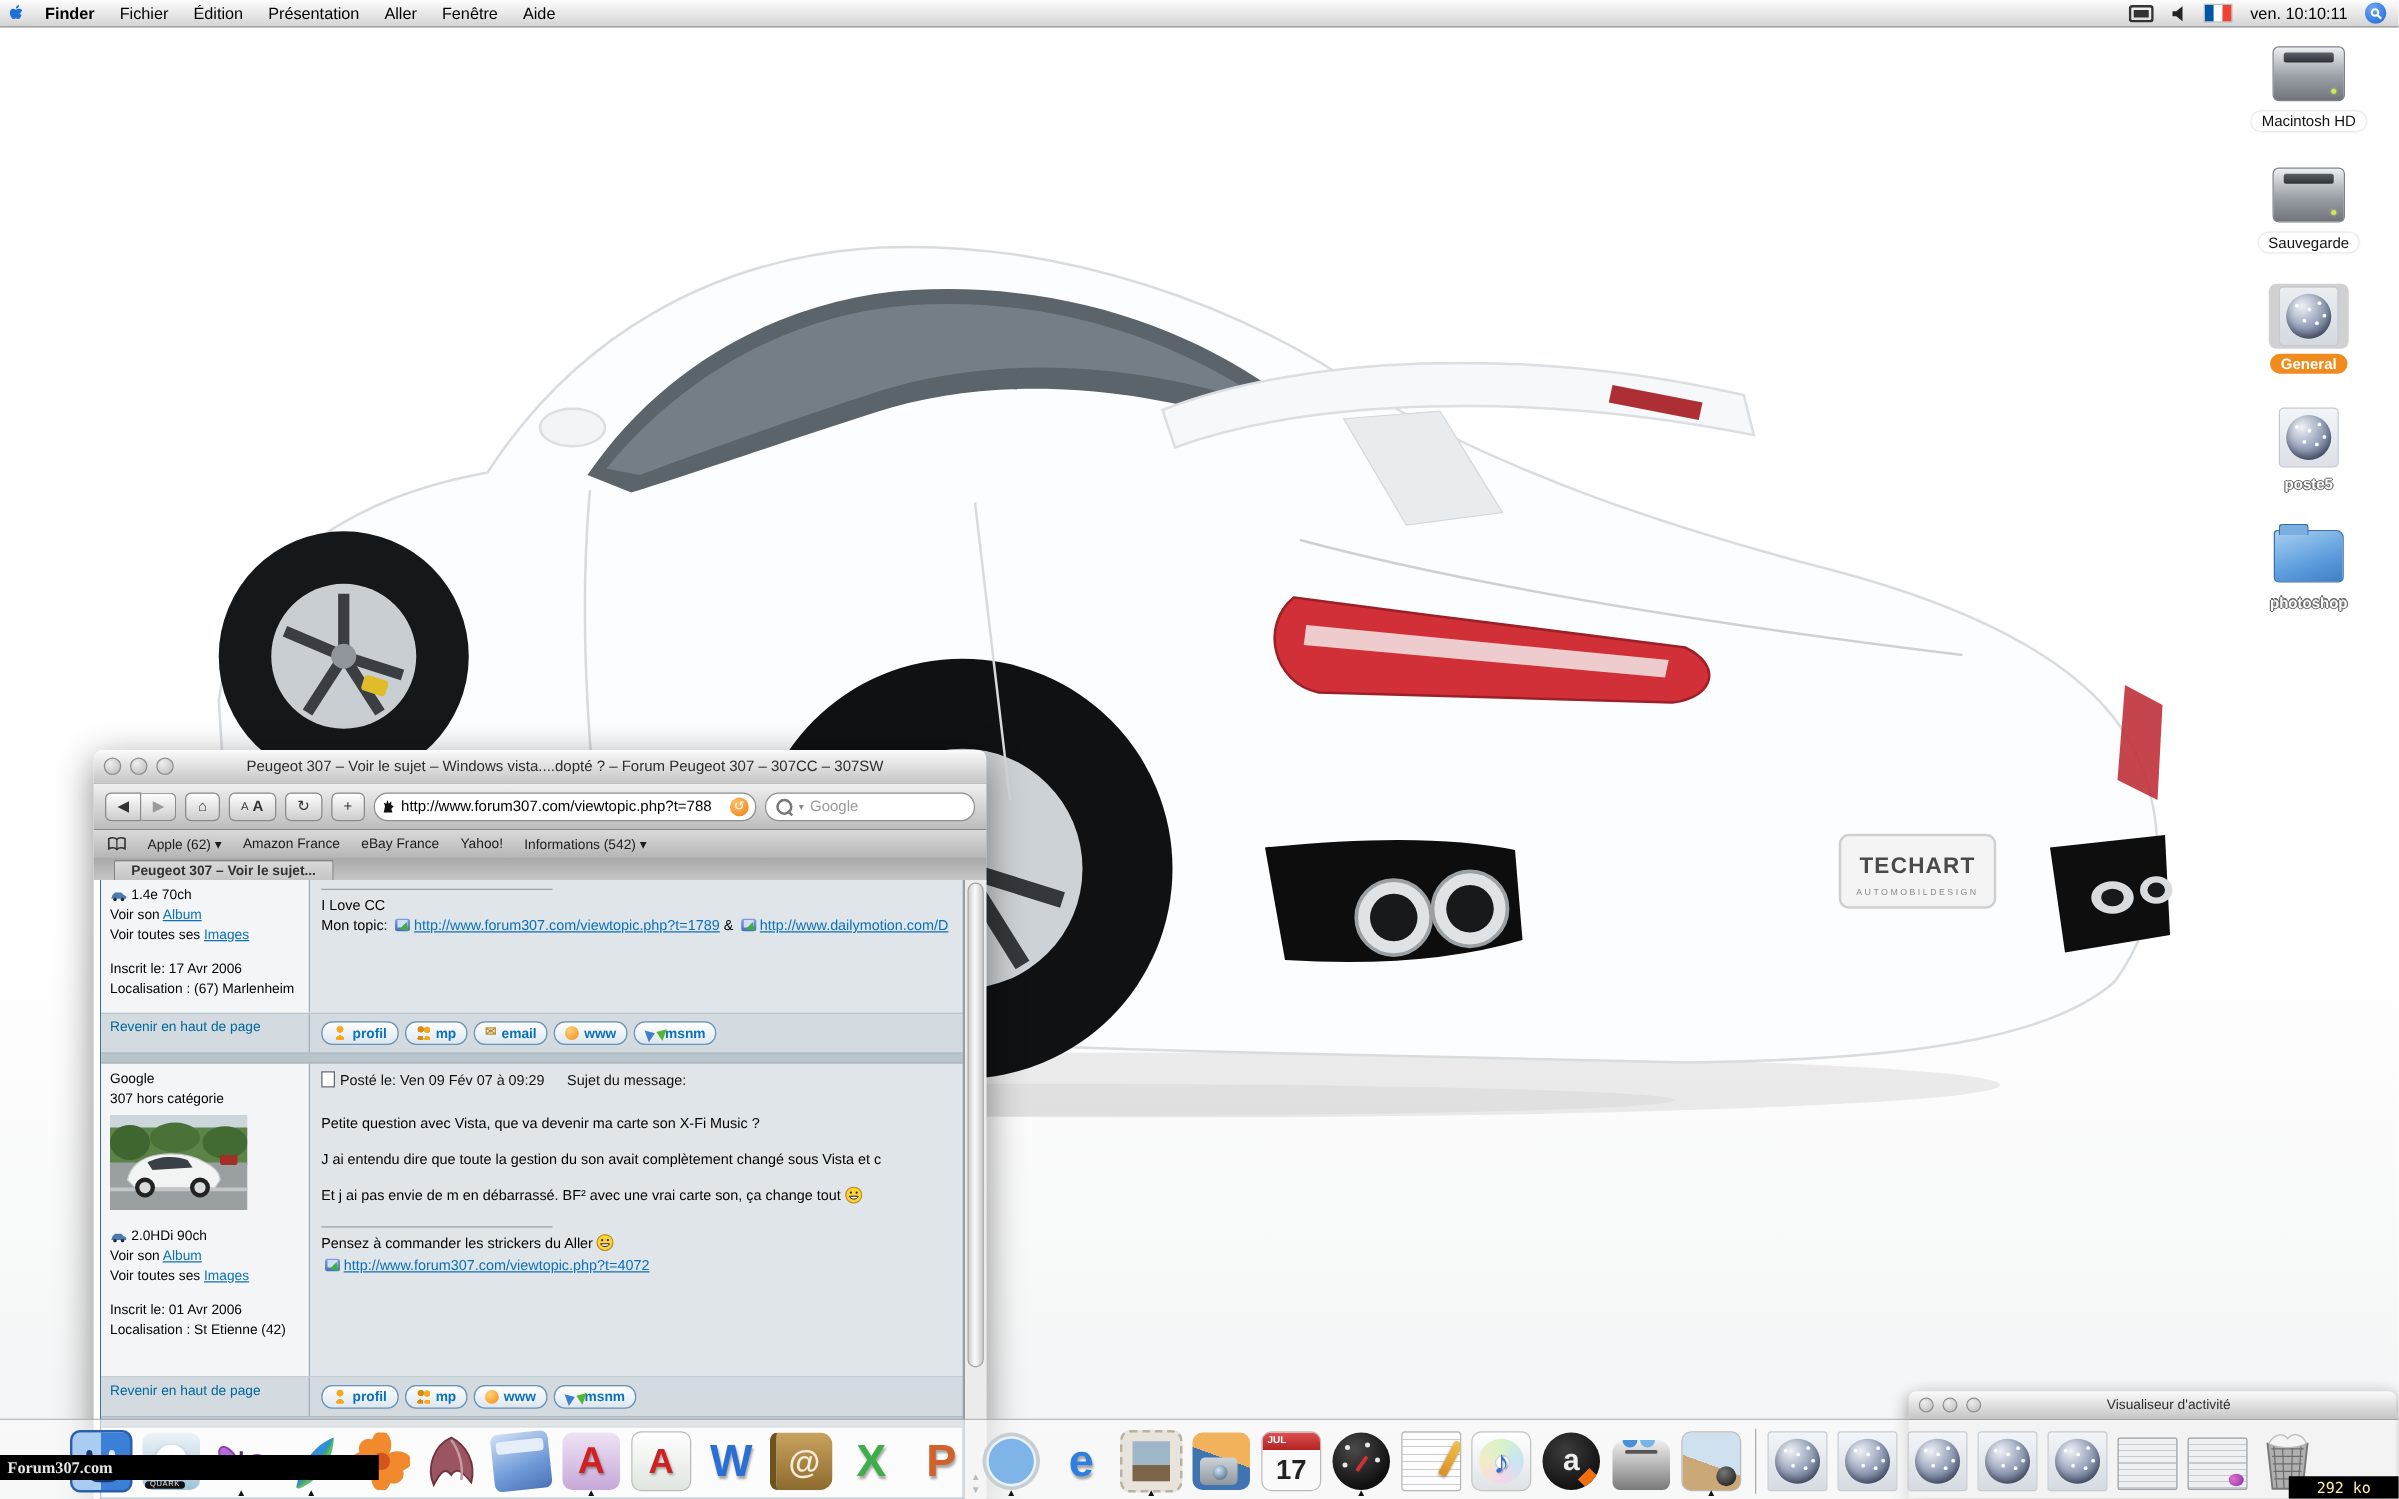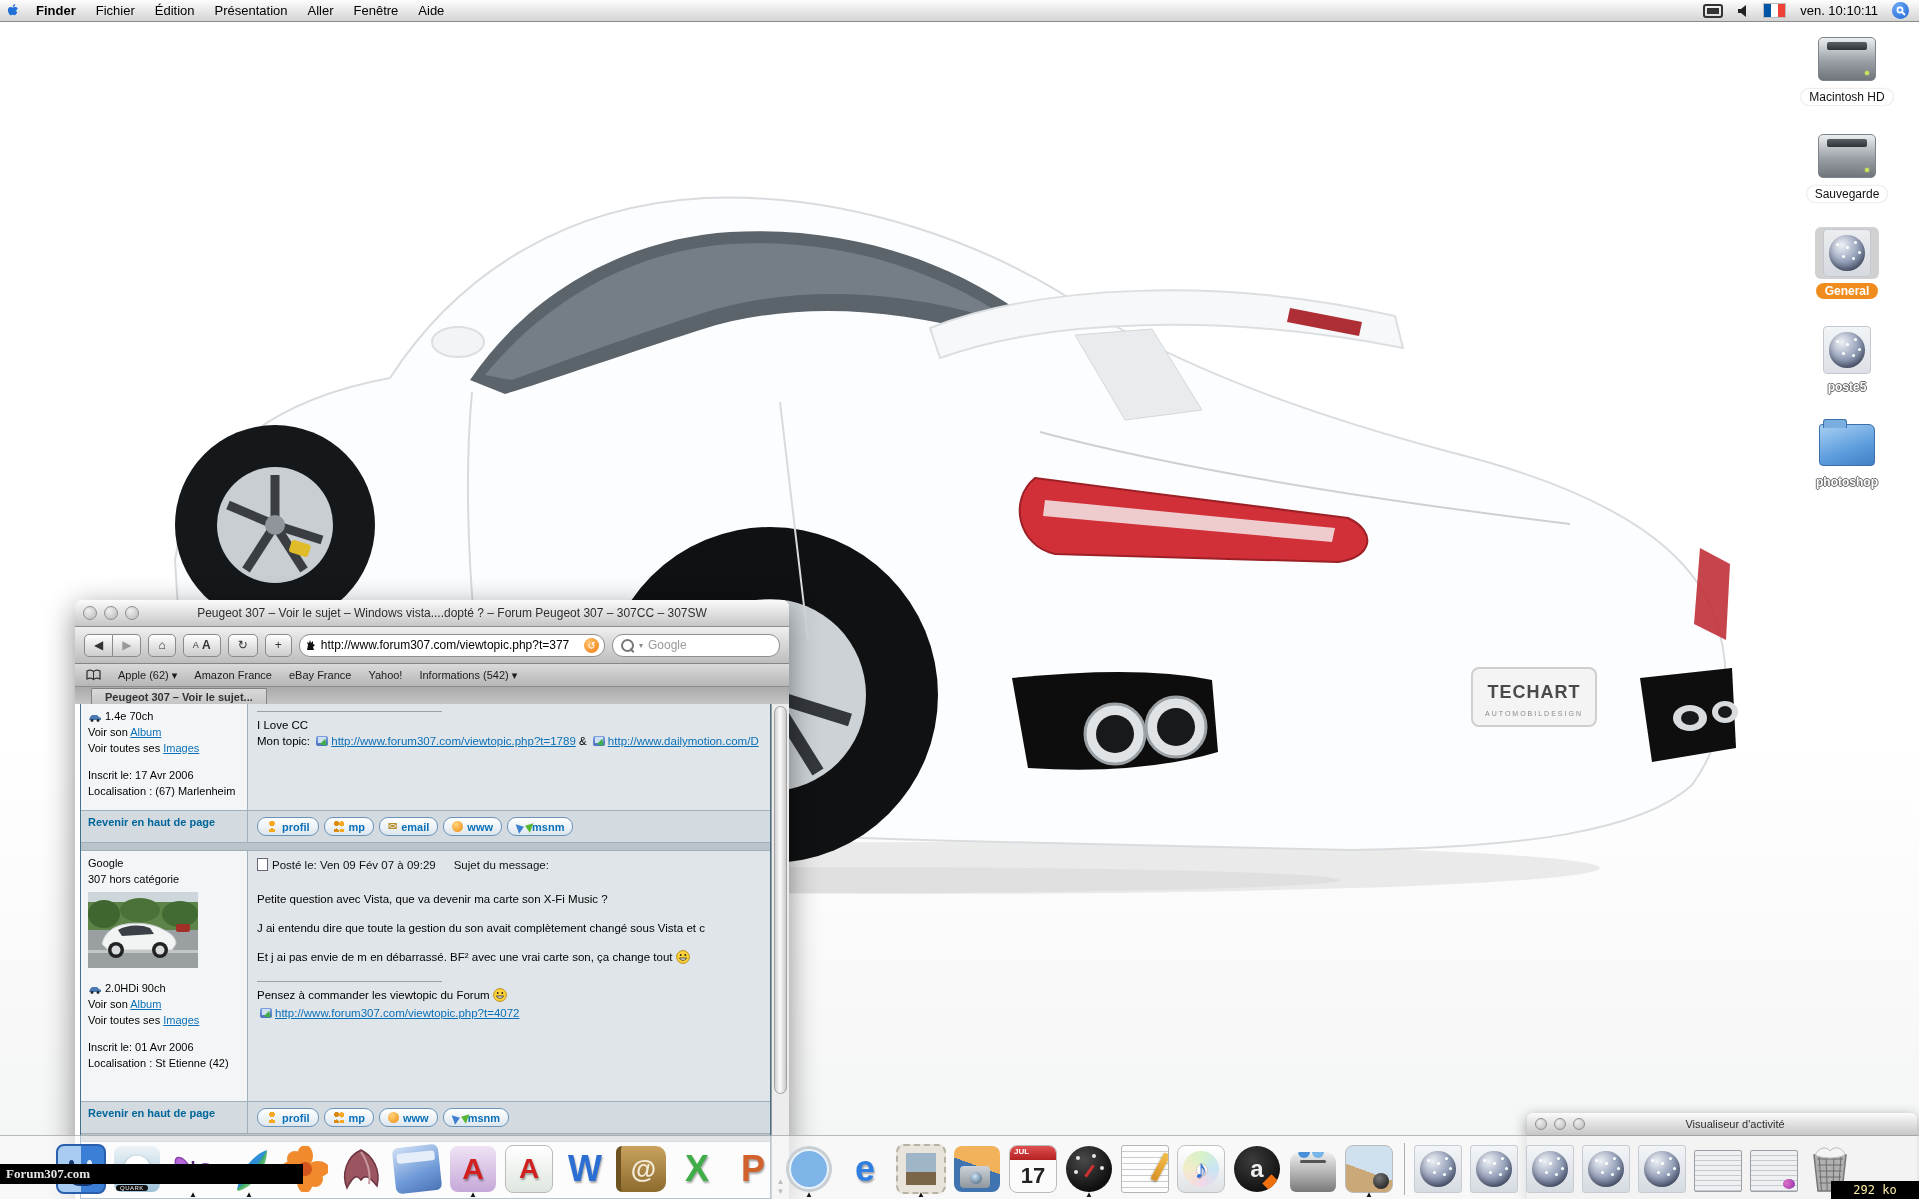--- a/index.html
+++ b/index.html
@@ -90,21 +90,21 @@
   .content{position:absolute;top:104px;bottom:0;left:0;right:0;background:#fff;overflow:hidden;}
   .page{position:absolute;left:5px;right:18px;top:0;bottom:0;border:1px solid #44708c;border-top:none;background:#fff;}
   .prow{display:flex;border-bottom:1px solid #9fb0ba;}
   .pl{width:152px;background:#f4f5f6;padding:5px 7px;border-right:1px solid #9fb0ba;flex:none;
       font-size:11px;line-height:1.45;}
   .pr{flex:1;background:#e0e5e9;padding:4px 9px;overflow:hidden;font-size:11.5px;line-height:1.4;}
   .rowA{height:106px;}
   .rowC{height:250px;}
   .btop{display:flex;border-bottom:1px solid #9fb0ba;background:#d3dbe1;}
   .btop .l{width:152px;padding:4px 7px;border-right:1px solid #9fb0ba;flex:none;
-      color:#006699;font-weight:bold;font-size:11px;line-height:1.3;}
+      color:#006699;font-weight:normal;font-size:11px;line-height:1.3;}
   .btop .r{flex:1;display:flex;align-items:center;gap:5px;padding:6px 9px;}
   .spacer{height:7px;background:#b9c3ca;border-bottom:1px solid #9fb0ba;}
   a.flink{color:#0a70b8;text-decoration:underline;cursor:pointer;}
   .bname{font-weight:normal;}
   .caric{display:inline-block;vertical-align:-2px;margin-right:3px;}
   .sigsep{width:185px;border-bottom:1px solid #98a2a8;margin:3px 0 5px;}
   .pcic{display:inline-block;width:12px;height:10px;background:linear-gradient(#7e9fe0,#4a6fc0);
       border-radius:2px;position:relative;vertical-align:-1px;margin:0 3px;}
   .pcic:before{content:"";position:absolute;inset:1px 2px 3px 2px;background:#cfe0f4;}
   .pcic:after{content:"";position:absolute;right:-3px;bottom:-3px;border:4px solid transparent;border-left:6px solid #3fae49;transform:rotate(45deg);}
@@ -368,21 +368,21 @@
       <span class="cap">▶</span>
     </span>
     <span class="cap">⌂</span>
     <span class="cap"><span style="font-size:9px">A</span>&nbsp;<b>A</b></span>
     <span class="cap">↻</span>
     <span class="cap">+</span>
     <span class="urlf">
       <svg width="11" height="12" viewBox="0 0 11 12">
         <path d="M2 11 L3 6 L2 3 L4 4 L5 1 L6 4 L8 2 L8 5 L10 6 L8 8 L9 11 Z" fill="#111"></path>
       </svg>
-      <span class="urltext">http://www.forum307.com/viewtopic.php?t=377</span>
+      <span class="urltext">http://www.forum307.com/viewtopic.php?t=788</span>
       <span class="snap">↺</span>
     </span>
     <span class="searchf">
       <span class="mag"></span>
       <span class="caret">▾</span>
       <span class="ghost">Google</span>
     </span>
   </div>
   <div class="bmbar">
     <svg width="15" height="12" viewBox="0 0 15 12">
@@ -499,21 +499,21 @@
           <div class="pbody">
             <p class="nowrap">Petite question avec Vista, que va devenir ma carte son X-Fi Music ?</p>
             <p class="nowrap">J ai entendu dire que toute la gestion du son avait complètement changé sous Vista et c</p>
             <p class="nowrap"><span>Et j ai pas envie de m en débarrassé. BF² avec une vrai carte son, ça change tout</span><svg class="smiley" width="14" height="14" viewBox="0 0 14 14">
                   <circle cx="7" cy="7" r="6.4" fill="#ffd23a" stroke="#b8901d"></circle>
                   <circle cx="4.7" cy="5" r="0.9" fill="#222"></circle>
                   <circle cx="9.3" cy="5" r="0.9" fill="#222"></circle>
                   <path d="M3.5 8 C4.5 11 9.5 11 10.5 8 Z" fill="#fff" stroke="#222" stroke-width="0.8"></path>
                 </svg></p>
             <div class="sigsep" style="margin-top:16px"></div>
-            <div><span>Pensez à commander les viewtopic du Forum</span><svg class="smiley" width="14" height="14" viewBox="0 0 14 14">
+            <div><span>Pensez à commander les strickers du Aller</span><svg class="smiley" width="14" height="14" viewBox="0 0 14 14">
                   <circle cx="7" cy="7" r="6.4" fill="#ffd23a" stroke="#b8901d"></circle>
                   <circle cx="4.7" cy="5" r="0.9" fill="#222"></circle>
                   <circle cx="9.3" cy="5" r="0.9" fill="#222"></circle>
                   <path d="M3.5 8 C4.5 11 9.5 11 10.5 8 Z" fill="#fff" stroke="#222" stroke-width="0.8"></path>
                 </svg></div>
             <div style="margin-top:2px"><span class="pcic"></span><a class="flink">http://www.forum307.com/viewtopic.php?t=4072</a></div>
           </div>
         </div>
       </div>
 

